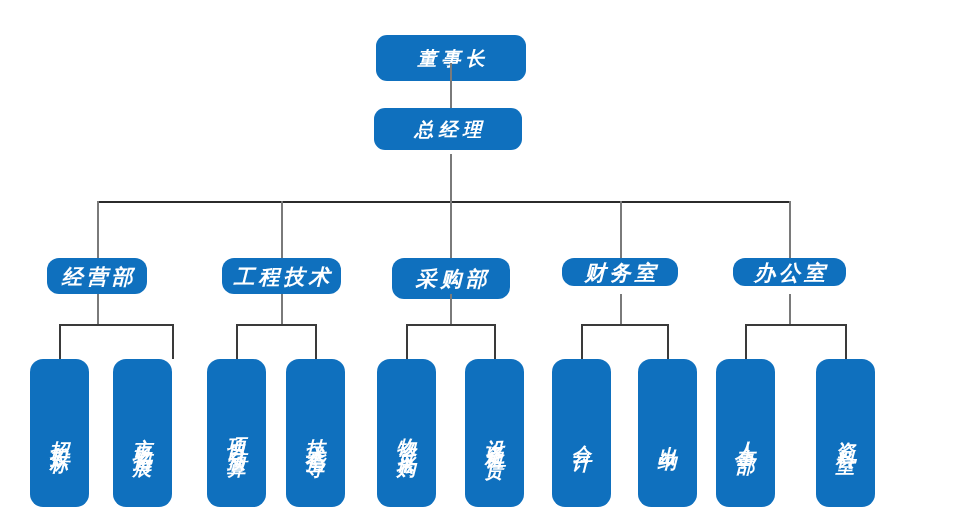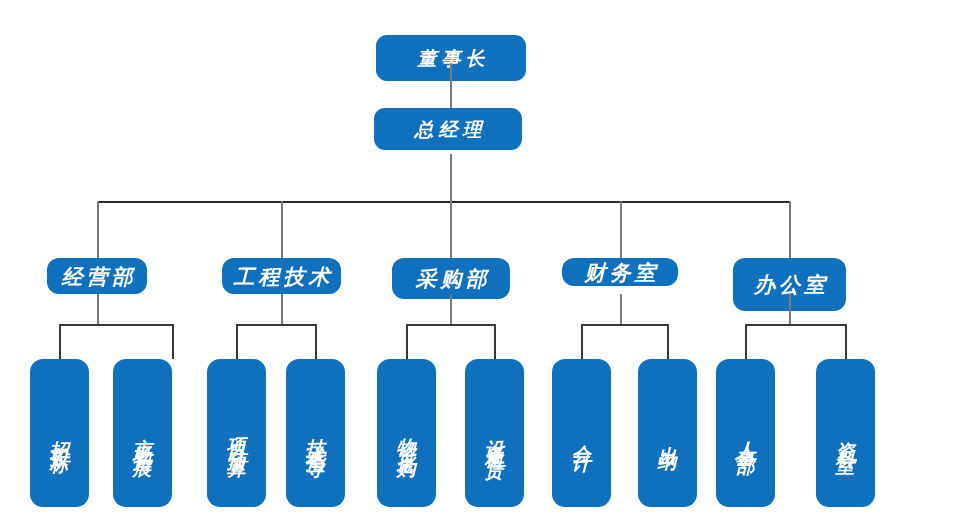--- a/index.html
+++ b/index.html
@@ -99,21 +99,21 @@
   </div>
   <div class="node h dept" style="left:222px; top:258px; width:119px; height:36px;">
     <span>工程技术</span>
   </div>
   <div class="node h dept" style="left:392px; top:258px; width:118px; height:41px;">
     <span>采购部</span>
   </div>
   <div class="node h dept" style="left:562px; top:258px; width:116px; height:28px;">
     <span>财务室</span>
   </div>
-  <div class="node h dept" style="left:733px; top:258px; width:113px; height:53px;">
+  <div class="node h dept" style="left:733px; top:258px; width:113px; height:28px;">
     <span>办公室</span>
   </div>
 
   <div class="conn vert" style="left:97px; top:294px; height:31px;"></div>
   <div class="conn horiz thin-dark" style="left:59px; top:324px; width:114px; height:2px;"></div>
   <div class="conn vert thin-dark" style="left:59px;  top:324px; height:35px;"></div>
   <div class="conn vert thin-dark" style="left:172px; top:324px; height:35px;"></div>
 
   <div class="conn vert" style="left:281px; top:294px; height:31px;"></div>
   <div class="conn horiz thin-dark" style="left:236px; top:324px; width:80px; height:2px;"></div>

